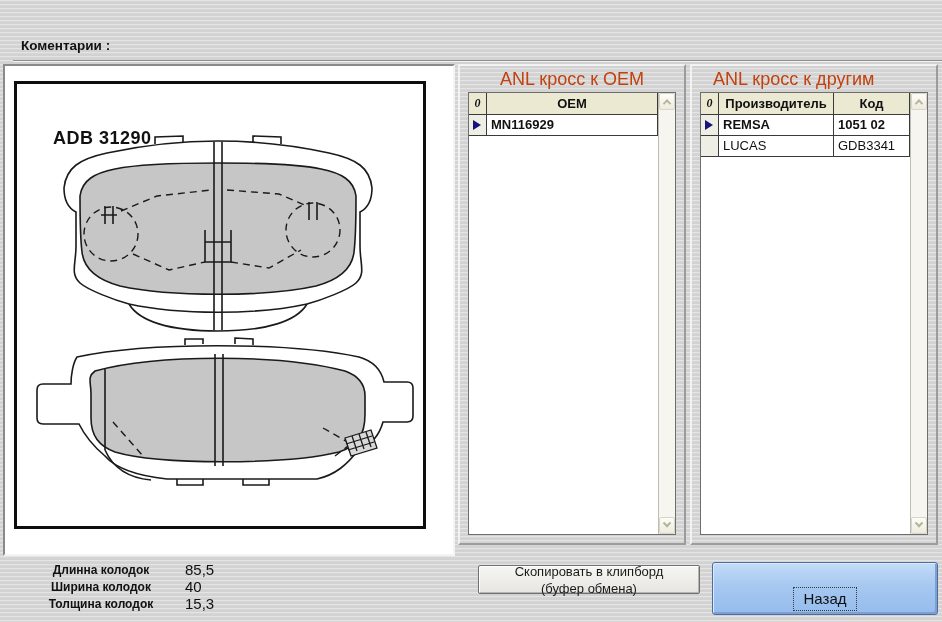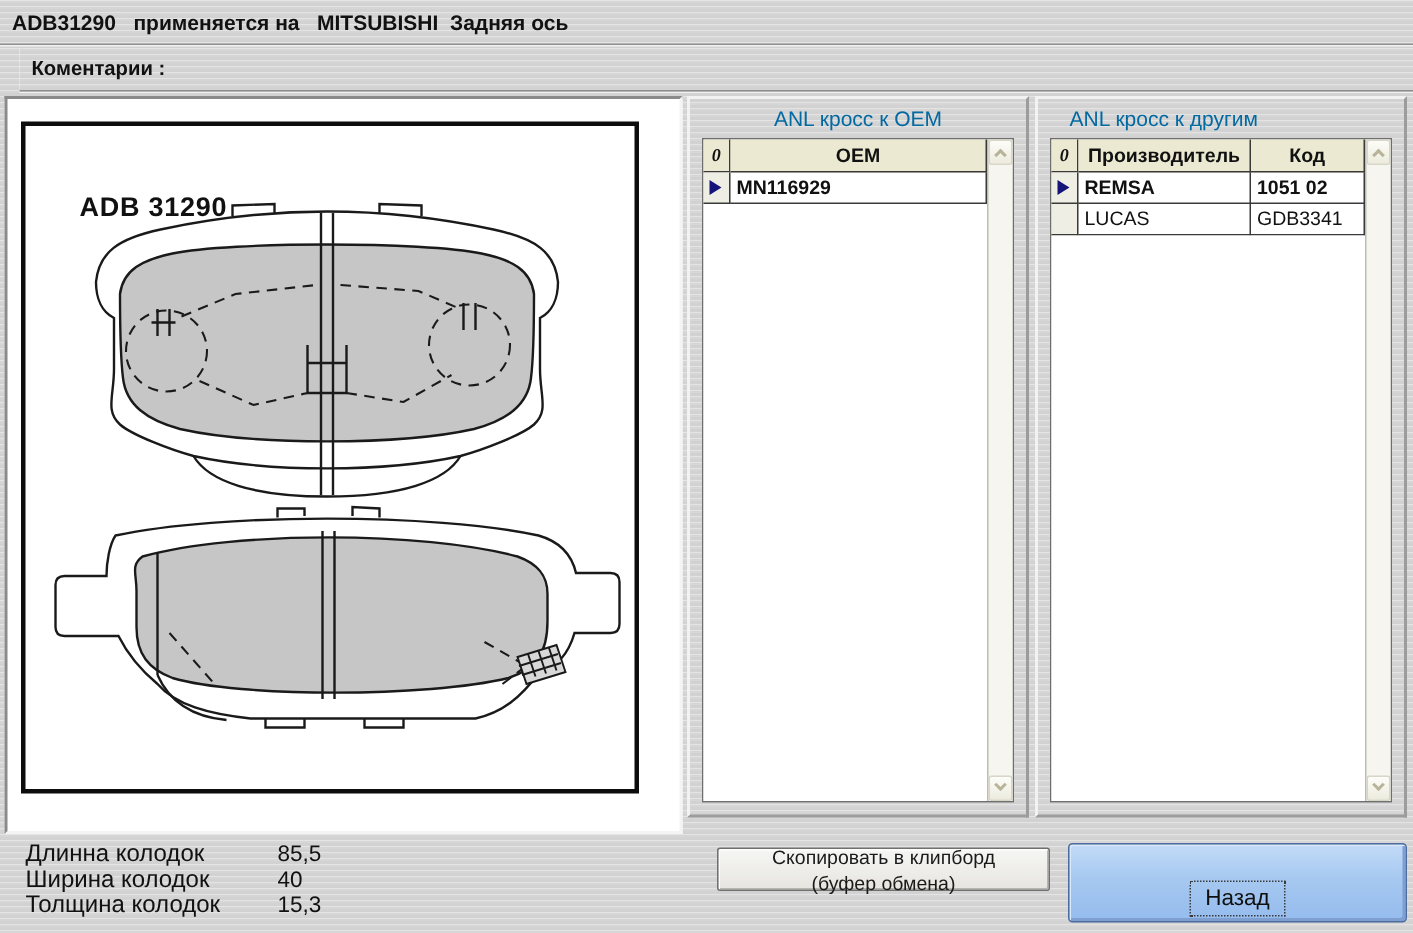--- a/index.html
+++ b/index.html
@@ -43,21 +43,21 @@
 
   
   .panel {
     position:absolute; top:64px; height:481px;
     border:2px solid; border-color:#f2f2f2 #9c9c9c #9c9c9c #f2f2f2;
   }
   .panel-oem  { left:458px; width:228px; }
   .panel-cross{ left:690px; width:248px; }
   .panel-caption {
     position:absolute; left:0; top:3px; width:100%; height:20px;
-    font-size:14px; color:#0369a1; line-height:20px;
+    font-size:18px; color:#c2410c; line-height:20px;
   }
   .panel-oem .panel-caption { text-align:center; }
   .panel-cross .panel-caption { padding-left:21px; }
 
   .grid {
     position:absolute; left:8px; right:8px; top:26px; bottom:8px;
     background:#fff; border:1px solid #6e6e6e; display:flex;
   }
   .grid-main { flex:1; display:flex; flex-direction:column; min-width:0; }
   .grid-header { display:flex; height:22px; }
@@ -97,21 +97,21 @@
     border:1px solid #d8d6c6; border-radius:2px;
     display:flex; align-items:center; justify-content:center;
   }
   .chev { width:6px; height:6px; border-left:2px solid #b7b49a; border-top:2px solid #b7b49a; }
   .chev.up   { transform:rotate(45deg) translate(1px,1px); }
   .chev.down { transform:rotate(225deg) translate(2px,2px); }
 
   
   .dims { position:absolute; left:17px; top:561px; }
   .dim-row { height:17px; display:flex; align-items:center; }
-  .dim-label { width:168px; font-size:16px; font-weight:normal; }
+  .dim-label { width:168px; font-size:12px; font-weight:bold;text-align:center; }
   .dim-value { font-size:15px; }
 
   
   .copy-btn {
     position:absolute; left:478px; top:565px; width:222px; height:29px;
     background:linear-gradient(180deg,#f6f6f4,#e6e5e0);
     border:1px solid #707070; border-radius:2px;
     box-shadow:inset 1px 1px 0 #ffffff, inset -1px -1px 0 #b6b5af;
     display:flex; flex-direction:column; align-items:center; justify-content:center;
     font-size:13px; color:#1a1a1a; line-height:17px; cursor:default;text-align:center;
@@ -125,23 +125,20 @@
   }
   .back-btn .focus-rect {
     border:1px dotted #3a3a3a; padding:2px 10px 3px 10px; font-size:15px; color:#101010;margin-top:20px;
   }
 </style>
 </head>
 <body>
 
 <div class="app">
 
-  <div class="titlebar">
-    <span>ADB31290   применяется на   MITSUBISHI  Задняя ось</span>
-  </div>
 
   <div class="commentbar">
     <span>Коментарии :</span>
   </div>
 
   <div class="image-panel">
     <div class="drawing-frame">
       <svg width="406" height="442" viewBox="0 0 406 442">
 
         <g stroke="#1a1a1a" fill="none" stroke-width="1.6">

